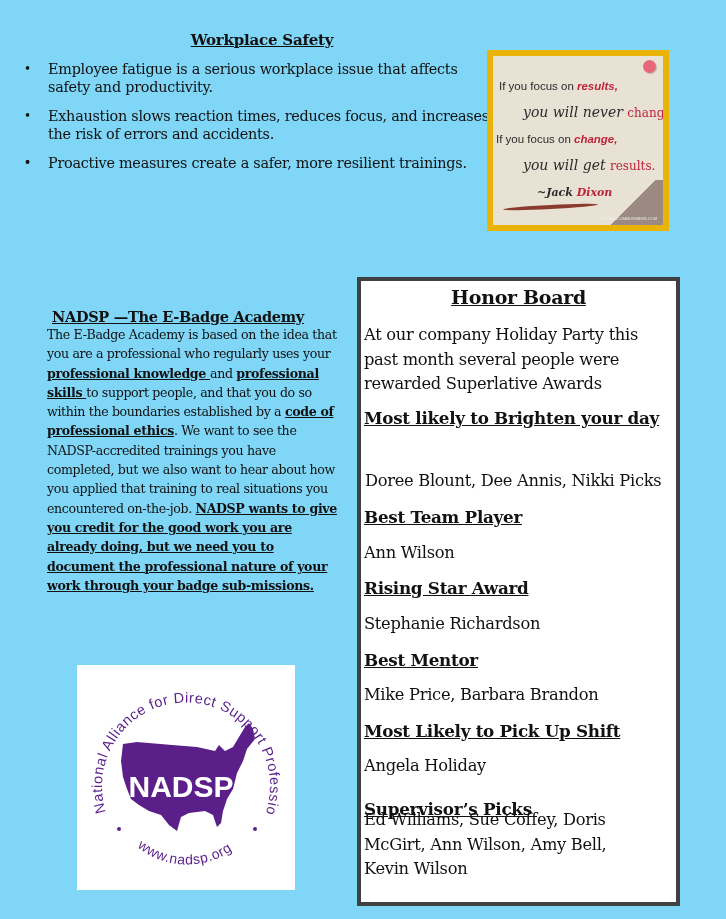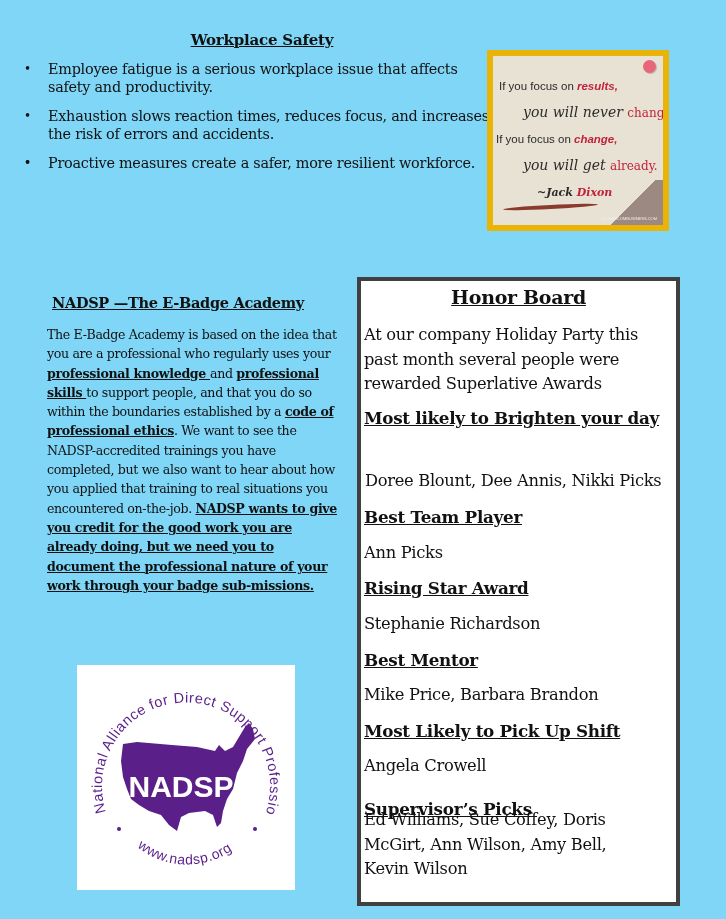--- a/index.html
+++ b/index.html
@@ -88,21 +88,21 @@
       transform: rotate(-3deg);
     }
     #credit {
       position: absolute; right: 6px; bottom: 4px;
       font-family: "Liberation Sans", sans-serif;
       font-size: 4px; color: #eee;
     }
 
     
     #nadsp-title {
-      left: 52px; top: 294px;
+      left: 52px; top: 308px;
       font-weight: bold;
       font-size: 14.5px;
       text-decoration: underline;
       letter-spacing: -0.3px;
       white-space: nowrap;
     }
     #nadsp-body {
       left: 47px; top: 325px; width: 295px;
       font-size: 12.6px;
       line-height: 19.3px;
@@ -154,30 +154,30 @@
     }
   </style>
 </head>
 <body>
 
 <div id="ws-title" class="abs">Workplace Safety</div>
 <ul id="ws-list" class="abs">
   <li><span class="bullet">•</span><span>Employee fatigue is a serious workplace issue that affects safety and productivity.</span></li>
   <li><span class="bullet">•</span><span>Exhaustion slows reaction times, reduces focus, and increases the risk of errors and accidents.</span></li>
   <li><span class="bullet">•</span></li>
-  <li><span class="bullet">•</span><span>Proactive measures create a safer, more resilient workforce.</span></li>
+  <li><span class="bullet">•</span><span>Proactive measures create a safer, more resilient trainings.</span></li>
 </ul>
 
 <div id="quote-img" class="abs">
   <div id="quote-inner">
     <div id="pin"></div>
     <div class="q" style="left:6px; top:24px;"><span>If you focus on </span><span class="red">results,</span></div>
     <div class="q" style="left:30px; top:48px;"><span class="script">you will never </span><span class="redserif">change.</span></div>
     <div class="q" style="left:3px; top:77px;"><span>If you focus on </span><span class="red">change,</span></div>
-    <div class="q" style="left:30px; top:101px;"><span class="script">you will get </span><span class="redserif">already.</span></div>
+    <div class="q" style="left:30px; top:101px;"><span class="script">you will get </span><span class="redserif">results.</span></div>
     <div class="q" style="left:44px; top:130px; font-weight:bold; font-style:italic; font-family:'DejaVu Serif', serif; font-size:11px;"><span>~Jack </span><span style="color:#c0223a;">Dixon</span></div>
     <div id="swoosh"></div>
     <div id="curl"></div>
     <div id="credit">LECHASCOMBUSINESS.COM</div>
   </div>
 </div>
 
 <div id="nadsp-title" class="abs">NADSP —The E-Badge Academy</div>
 <div id="nadsp-body" class="abs"><span>The E-Badge Academy is based on the idea that you are a professional who regularly uses your </span><span class="bu">professional knowledge </span><span>and </span><span class="bu">professional skills </span><span>to support people, and that you do so within the boundaries established by a </span><span class="bu">code of professional ethics</span><span>. We want to see the NADSP-accredited trainings you have completed, but we also want to hear about how you applied that training to real situations you encountered on-the-job. </span><span class="bu">NADSP wants to give you credit for the good work you are already doing, but we need you to document the professional nature of your work through your badge sub-missions.</span></div>
 
@@ -201,26 +201,26 @@
 </div>
 
 <div id="honor-board" class="abs">
   <div id="hb-title">Honor Board</div>
   <div id="hb-intro">At our company Holiday Party this past month several people were rewarded Superlative Awards</div>
 
   <div class="hb-award" style="top:125px;">Most likely to Brighten your day</div>
   <div class="hb-names" style="top:188px; left:4px;"> Doree Blount, Dee Annis, Nikki Picks</div>
 
   <div class="hb-award" style="top:224px;">Best Team Player</div>
-  <div class="hb-names" style="top:260px;">Ann Picks</div>
+  <div class="hb-names" style="top:260px;">Ann Wilson</div>
 
   <div class="hb-award" style="top:295px;">Rising Star Award</div>
   <div class="hb-names" style="top:331px;">Stephanie Richardson</div>
 
   <div class="hb-award" style="top:367px;">Best Mentor</div>
   <div class="hb-names" style="top:402px;">Mike Price, Barbara Brandon</div>
 
   <div class="hb-award" style="top:438px;">Most Likely to Pick Up Shift</div>
-  <div class="hb-names" style="top:473px;">Angela Crowell</div>
+  <div class="hb-names" style="top:473px;">Angela Holiday</div>
 
   <div class="hb-award" style="top:509px;margin-top:7px;">Supervisor’s Picks</div>
   <div class="hb-names" style="top:527px; width:280px;">Ed Williams, Sue Coffey, Doris McGirt, Ann Wilson, Amy Bell, Kevin Wilson</div>
 </div>
 
 </body></html>

